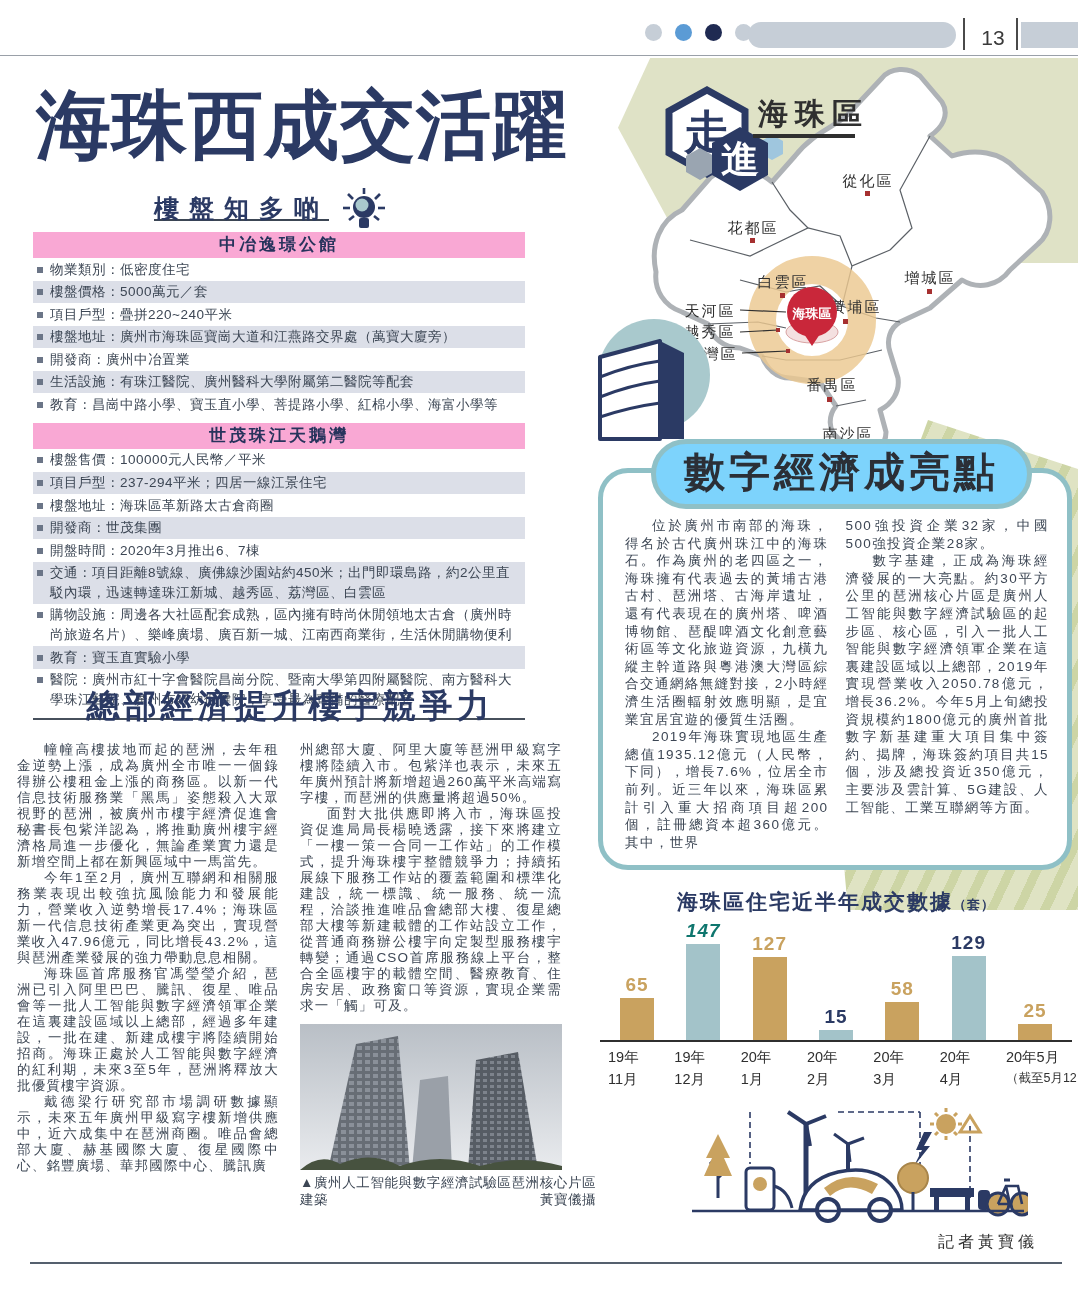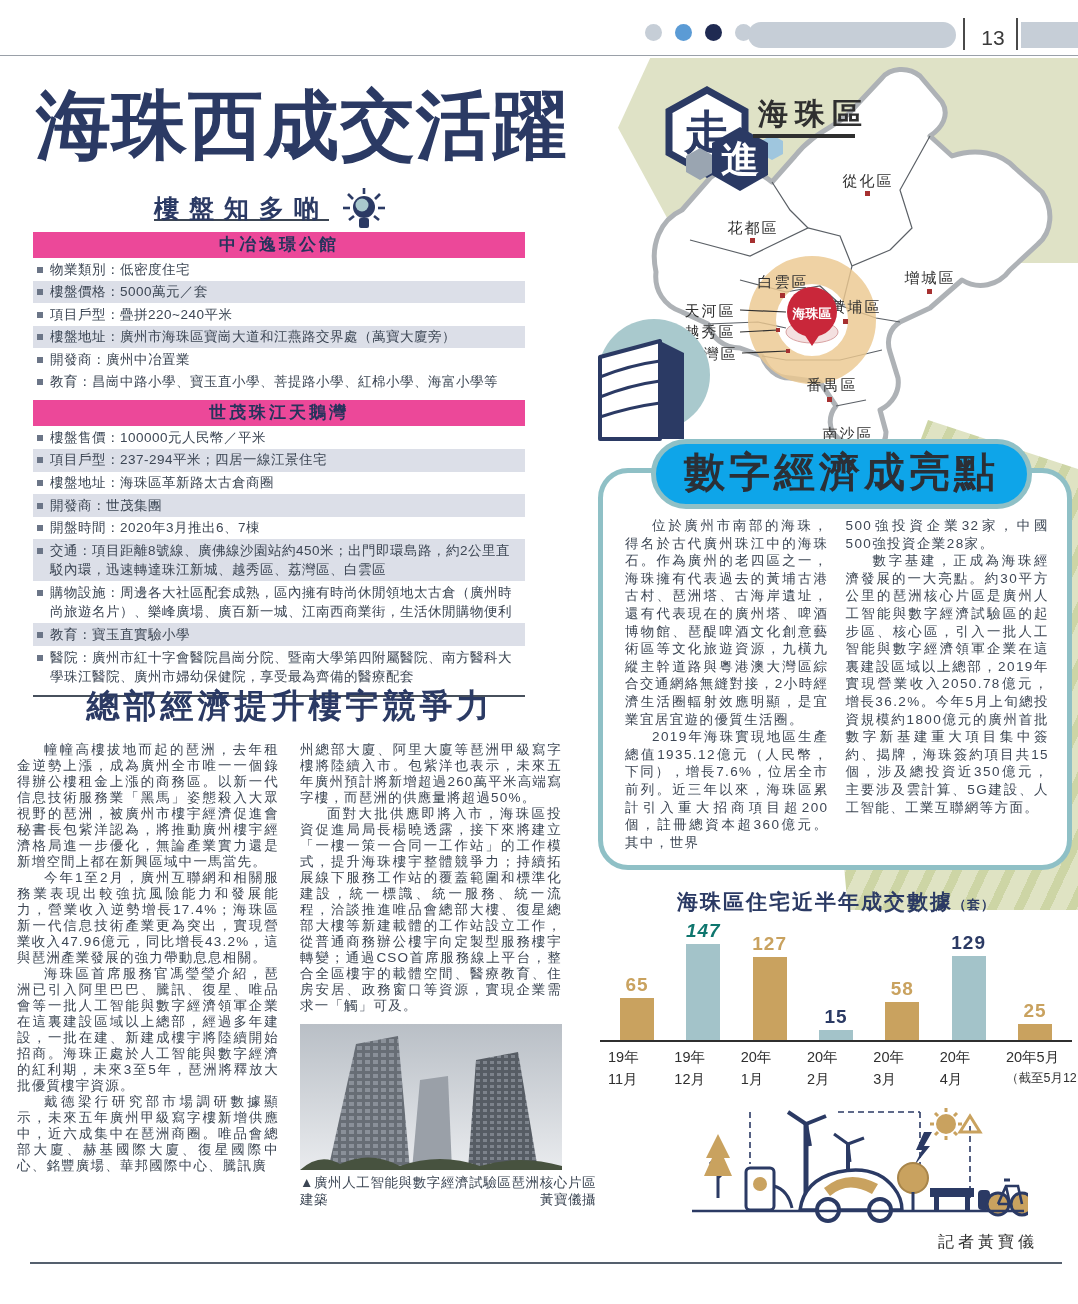--- a/index.html
+++ b/index.html
@@ -19,21 +19,21 @@
 
   
   .headline{position:absolute;top:76px;left:36px;font-size:75px;font-weight:900;color:#2b3a64;letter-spacing:1px;white-space:nowrap;}
   .subtitle{position:absolute;top:192px;left:152px;display:flex;align-items:flex-start;gap:8px;text-decoration:underline;}
   .subtitle-text{font-size:25px;font-weight:bold;color:#2b3a64;letter-spacing:10px;border-bottom:2.5px solid #2b3a64;padding:0 4px 8px 2px;}
   .bulb{margin-top:-6px}
 
   
   .listings{position:absolute;left:33px;top:232px;width:492px;z-index:1;}
   .lbox+.lbox{margin-top:7px;}
-  .lhead{height:26px;line-height:26px;background:#ec4899;color:#27335c;font-weight:bold;font-size:17px;text-align:center;letter-spacing:3px;}
+  .lhead{height:26px;line-height:26px;background:#f9a8d4;color:#27335c;font-weight:bold;font-size:17px;text-align:center;letter-spacing:3px;}
   .lrow{display:flex;gap:7px;font-size:13.5px;line-height:1.45;padding:1.5px 4px;color:#3c4654;letter-spacing:.5px;}
   .lrow.shade{background:#dcdfe8;}
   .sq{flex:0 0 auto;width:6px;height:6px;background:#6b7587;margin-top:7px;}
   .endrule{margin-top:7px;height:2px;background:#47505c;}
 
   
   .article{position:absolute;left:17px;top:684px;width:546px;z-index:1;}
   .article h2{margin:0 0 13px;text-align:center;font-size:33px;color:#2b3a64;letter-spacing:4px;font-weight:bold;}
   .cols{display:flex;gap:21px;}
   .col{width:262px;}
@@ -54,21 +54,21 @@
   .badgesvg{position:absolute;left:655px;top:82px;z-index:4;}
   .maptitle{position:absolute;left:758px;top:94px;font-size:30px;font-weight:bold;color:#2f2f2f;letter-spacing:7px;z-index:4;}
   .mapunderline{position:absolute;left:753px;top:134px;width:102px;height:3.5px;background:#2f2f2f;z-index:4;}
   .bldg{position:absolute;left:580px;top:315px;z-index:2;}
 
   
   .bubble{position:absolute;left:598px;top:468px;width:464px;height:392px;background:#fff;
           border:5px solid #8fc0c6;border-radius:30px;z-index:3;}
   .bubble-notch{position:absolute;top:-17px;left:68px;width:26px;height:26px;background:#fff;
           border-left:5px solid #8fc0c6;border-top:5px solid #8fc0c6;transform:rotate(45deg);}
-  .capsule{position:absolute;top:-34px;left:48px;height:60px;line-height:56px;padding:0 28px;background:#0ea5e9;
+  .capsule{position:absolute;top:-34px;left:48px;height:60px;line-height:56px;padding:0 28px;background:#7dd3fc;
           border:5px solid #8fc0c6;border-radius:44px;font-size:41px;font-weight:bold;color:#2b2f36;letter-spacing:4px;white-space:nowrap;}
   .bubble-cols{display:flex;gap:17px;padding:44px 18px 0 22px;justify-content:space-between;}
   .bcolumn{width:206px;}
   .bpara{margin:0;text-indent:2em;font-size:13.5px;line-height:17.6px;letter-spacing:1.4px;text-align:justify;color:#3c4654;}
   .bpara.noind{text-indent:0;}
 
   
   .chart{position:absolute;left:600px;top:888px;width:472px;z-index:2;}
   .ctitle{text-align:center;font-size:21px;font-weight:bold;color:#2b3a64;letter-spacing:2px;}
   .ctitle .unit{font-size:13px;font-weight:bold;letter-spacing:1px;}
@@ -140,20 +140,24 @@
             <span class="sq"></span>
             <span>項目戶型：疊拼220~240平米</span>
           </div>
           <div class="lrow shade">
             <span class="sq"></span>
             <span>樓盤地址：廣州市海珠區寶崗大道和江燕路交界處（萬寶大廈旁）</span>
           </div>
           <div class="lrow">
             <span class="sq"></span>
             <span>開發商：廣州中冶置業</span>
+          </div>
+          <div class="lrow shade">
+            <span class="sq"></span>
+            <span>生活設施：有珠江醫院、廣州醫科大學附屬第二醫院等配套</span>
           </div>
           <div class="lrow">
             <span class="sq"></span>
             <span>教育：昌崗中路小學、寶玉直小學、菩提路小學、紅棉小學、海富小學等</span>
           </div>
         </div>
     </section>
     <section class="lbox">
       <header class="lhead">世茂珠江天鵝灣</header>
       <div>

